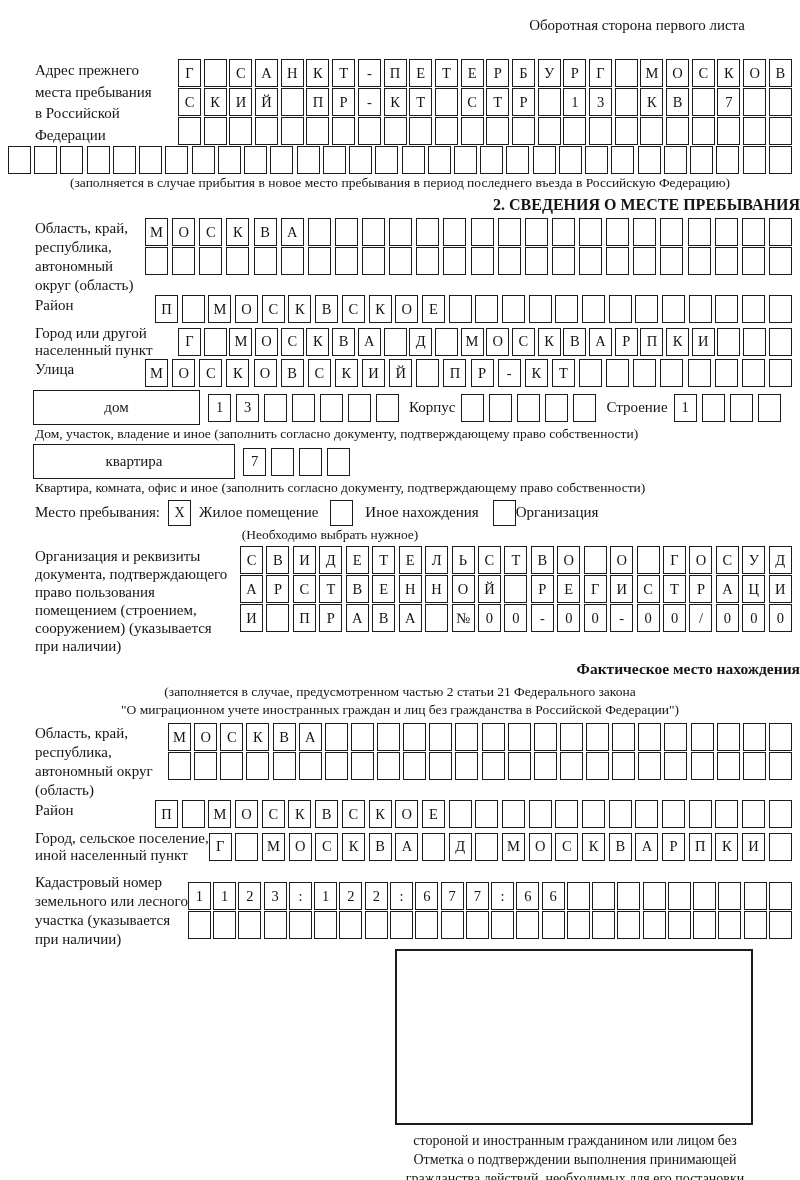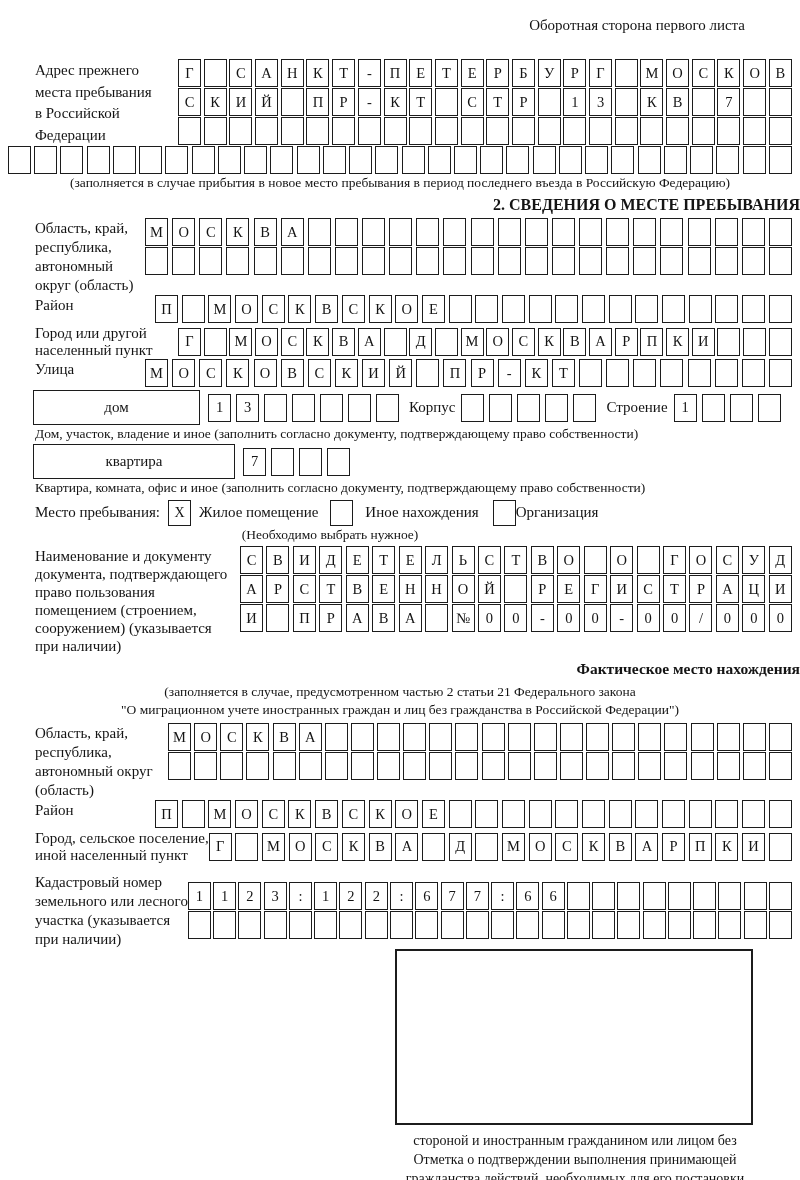--- a/index.html
+++ b/index.html
@@ -393,21 +393,21 @@
   <span class="ml8">Жилое помещение</span>
   <span class="opt-box ml12"></span>
   <span class="ml12">Иное нахождения</span>
   <span class="opt-box ml14"></span>
   <span class="ml18">Организация</span>
 </div>
 <div class="note" style="margin-left:170px;width:320px;text-align:center">(Необходимо выбрать нужное)</div>
 
 <div class="field m-top3">
   <div class="f-label w240 doc-label">
-      <div>Наименование и документу</div>
+      <div>Организация и реквизиты</div>
       <div>документа, подтверждающего</div>
       <div>право пользования</div>
       <div>помещением (строением,</div>
       <div>сооружением) (указывается</div>
       <div>при наличии)</div>
     </div>
   <div class="rows">
     <div class="crow just">
         <span class="cell">С</span>
         <span class="cell">В</span>

